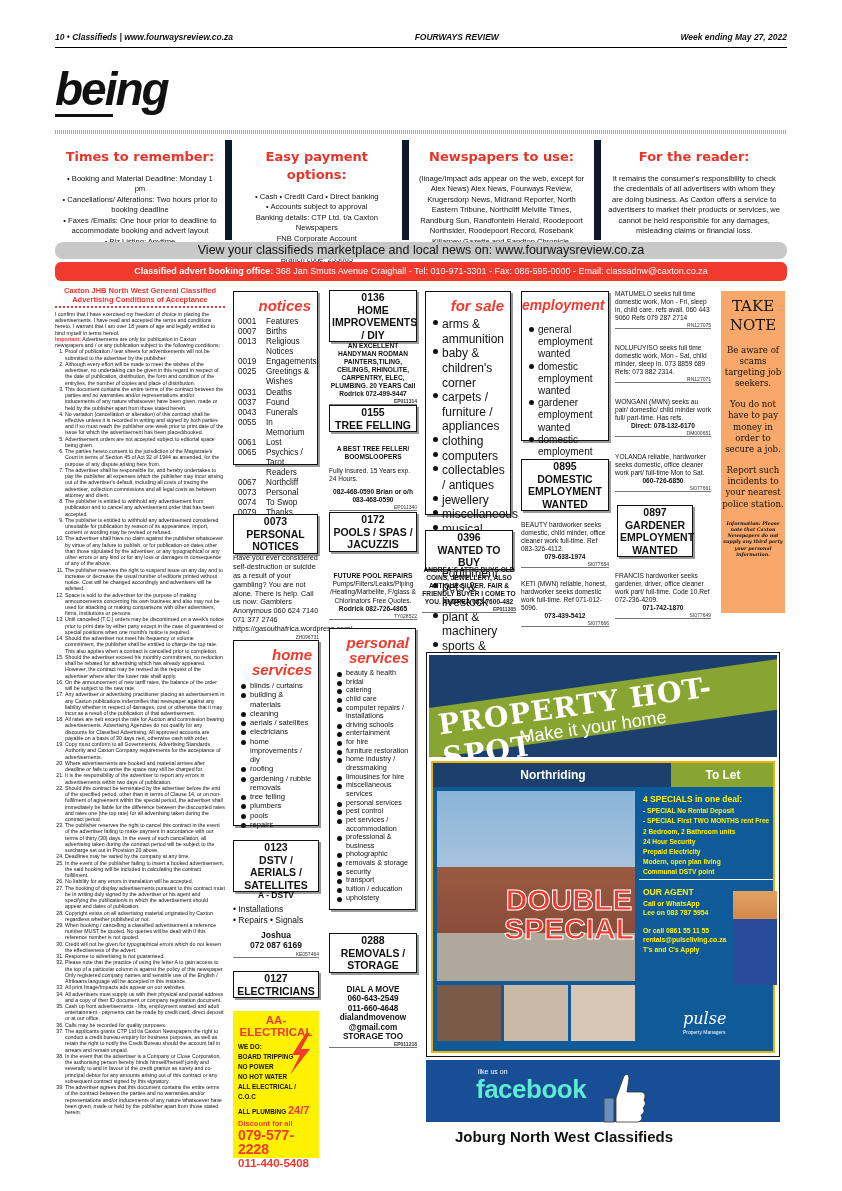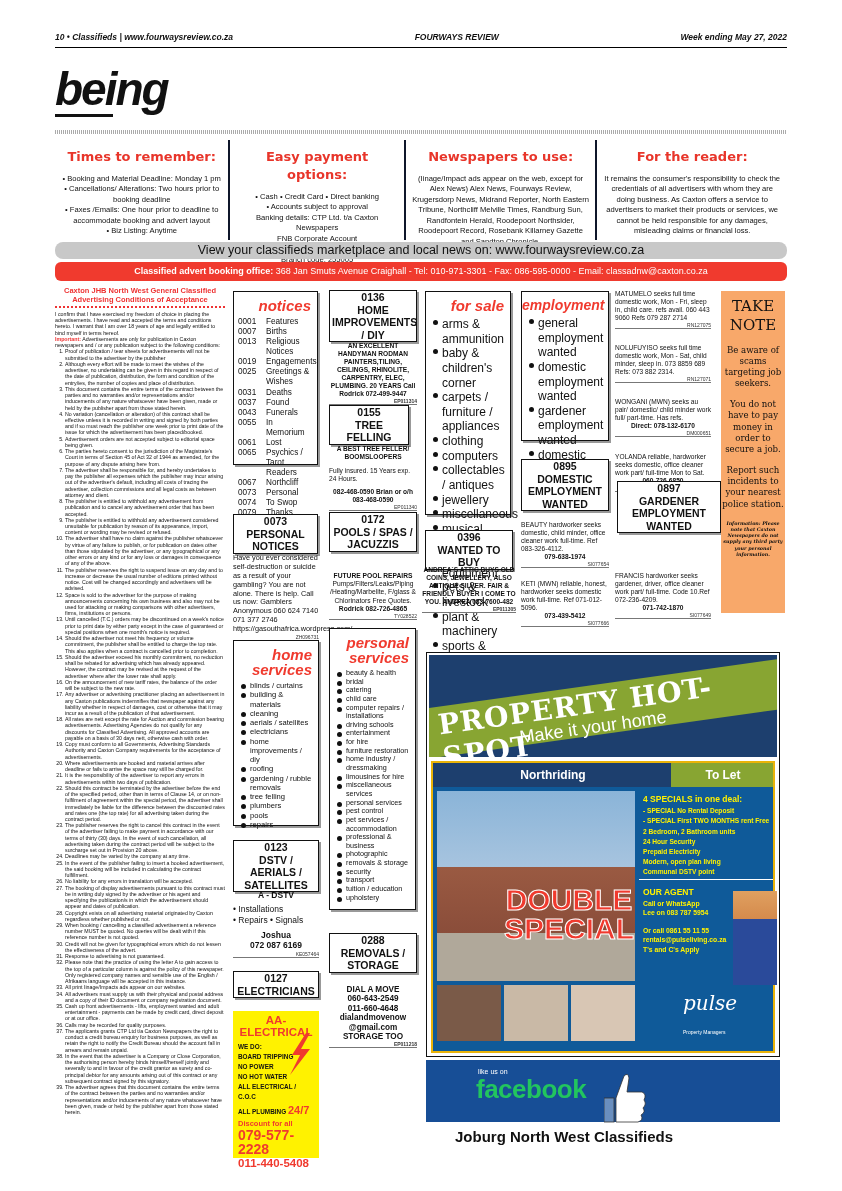--- a/index.html
+++ b/index.html
@@ -6,21 +6,21 @@
 body{width:842px;height:1191px;background:#fff;font-family:"Liberation Sans",sans-serif;color:#111;position:relative;overflow:hidden}
 .abs{position:absolute}
 .topbar{left:55px;top:32px;width:732px;height:16px;border-bottom:1.5px solid #000;font-size:8.5px;font-weight:bold;font-style:italic;display:flex;justify-content:space-between;align-items:flex-start}
 .masthead{left:55px;top:50px;width:732px;height:85px}
 .your{position:absolute;left:0;top:12px;font-size:46px;font-weight:900;font-style:italic;letter-spacing:-2px;color:#111}
 .your-line{position:absolute;left:0;top:64px;width:58px;height:3px;background:#111}
 .mp{position:absolute;left:72px;top:-10px;font-size:92px;font-weight:900;color:#f03a2e;letter-spacing:-3px;line-height:1}
 .dots{position:absolute;left:0;top:80px;width:732px;height:4px;background:repeating-linear-gradient(90deg,#aaa 0 1px,#fff 1px 2px)}
 .info{top:140px;left:55px;width:732px;height:100px;display:flex}
 .info .col{flex:1;text-align:center;padding:0 6px;font-size:7.6px;line-height:1.38;position:relative}
-.info .col + .col{border-left:2px solid #0f172a}
+.info .col + .col{border-left:7px solid #0f172a}
 .info h3{font-family:"DejaVu Sans",sans-serif;color:#e8352a;font-size:13px;font-weight:900;margin:8px 0 8px}
 .webbar{left:55px;top:242px;width:732px;height:17px;background:#c8c8c8;border-radius:8px;font-size:12.5px;text-align:center;line-height:17px}
 .redbar{left:55px;top:262px;width:732px;height:19px;background:#f03a2e;border-radius:6px;color:#fff;font-size:9px;text-align:center;line-height:19px}
 .redbar b{font-weight:bold}
 .terms{left:55px;top:286px;width:170px;height:890px;font-size:5.25px;line-height:1.19;overflow:hidden}
 .terms h4{color:#e33;font-size:7.5px;text-align:center;line-height:1.2;border-bottom:2px dotted #e33;padding-bottom:2px;margin-bottom:3px}
 .terms .imp{color:#e33;font-weight:bold}
 .terms ol{padding-left:10px}
 .box{border:1.5px solid #111;box-shadow:2px 2px 0 #999;background:#fff}
 .cat{position:absolute;border:1.5px solid #111;text-align:center;font-family:"Liberation Sans Narrow","Liberation Sans",sans-serif;font-weight:bold;font-size:10.5px;line-height:1.2;padding:0 2px;transform-origin:left}
@@ -279,21 +279,21 @@
 
 <div class="cat box" style="left:329px;top:290px;width:88px">
   <span>0136</span>
   <span>HOME</span>
   <span>IMPROVEMENTS / DIY</span>
 </div>
 <div class="ad c" style="left:329px;top:342px;width:88px;font-size:6.6px">
   <div>AN EXCELLENT HANDYMAN RODMAN PAINTERS,TILING, CEILINGS, RHINOLITE, CARPENTRY, ELEC, PLUMBING. 20 YEARS Call Rodrick 072-499-9447</div>
   <div class="ref">EP011314</div>
 </div>
-<div class="cat box" style="left:329px;top:405px;width:80px">
+<div class="cat box" style="left:329px;top:405px;width:88px">
   <span>0155</span>
   <span>TREE FELLING</span>
 </div>
 <div class="ad" style="left:329px;top:445px;width:88px;font-size:6.6px">
   <div style="text-align:center;font-weight:bold">A BEST TREE FELLER/ BOOMSLOOPERS</div>
   <div style="margin-top:6px">Fully insured. 15 Years exp. 24 Hours.</div>
   <div style="text-align:center;font-weight:bold;margin-top:5px">082-468-0590 Brian or o/h 083-468-0590</div>
   <div class="ref">EP011340</div>
 </div>
 <div class="cat box" style="left:329px;top:512px;width:88px">
@@ -375,21 +375,21 @@
   <span>0396</span>
   <span>WANTED TO BUY</span>
 </div>
 <div class="ad c" style="left:422px;top:566px;width:94px;font-size:6.6px">
   <div>ANDREA`S ATTIC BUYS OLD COINS, JEWELLERY, ALSO ANTIQUE SILVER. FAIR &amp; FRIENDLY BUYER I COME TO YOU. ANDREA 083-7600-482</div>
   <div class="ref">EP011305</div>
 </div>
 
 <div class="abs box" style="left:521px;top:291px;width:88px;height:150px">
   <div class="sect-title" style="margin-top:6px;font-size:14px">employment</div>
-  <ul class="bul" id="emp-list" style="font-size:12px;margin-top:0">
+  <ul class="bul" id="emp-list" style="font-size:10px;margin-top:8px">
       <li>general employment wanted</li>
       <li>domestic employment wanted</li>
       <li>gardener employment wanted</li>
       <li>domestic employment available</li>
     </ul>
 </div>
 <div class="cat box" style="left:521px;top:459px;width:88px">
   <span>0895</span>
   <span>DOMESTIC</span>
   <span>EMPLOYMENT</span>
@@ -417,21 +417,21 @@
 <div class="ad" style="left:615px;top:398px;width:96px;font-size:6.6px">
   <div>WONGANI (MWN) seeks au pair/ domestic/ child minder work full/ part-time. Has refs.</div>
   <div style="text-align:center;font-weight:bold">Direct: 078-132-6170</div>
   <div class="ref">DM000651</div>
 </div>
 <div class="ad" style="left:615px;top:453px;width:96px;font-size:6.6px">
   <div>YOLANDA reliable, hardworker seeks domestic, office cleaner work part/ full-time Mon to Sat.</div>
   <div style="text-align:center;font-weight:bold">060-726-6850</div>
   <div class="ref">SI077661</div>
 </div>
-<div class="cat box" style="left:617px;top:481px;width:104px">
+<div class="cat box" style="left:617px;top:505px;width:76px">
   <span>0897</span>
   <span>GARDENER</span>
   <span>EMPLOYMENT</span>
   <span>WANTED</span>
 </div>
 <div class="ad" style="left:615px;top:572px;width:96px;font-size:6.6px">
   <div>FRANCIS hardworker seeks gardener, driver, office cleaner work part/ full-time. Code 10.Ref 072-236-4209.</div>
   <div style="text-align:center;font-weight:bold">071-742-1870</div>
   <div class="ref">SI077649</div>
 </div>
@@ -479,26 +479,26 @@
     <div style="position:absolute;left:210px;top:124px;width:90px;color:#fff200;font-weight:bold;font-size:6.8px;line-height:1.4">
       <div style="font-size:8.5px">OUR AGENT</div>
       <div>Call or WhatsApp</div>
       <div>Lee on 083 787 5954</div>
       <div style="height:8px"></div>
       <div>Or call 0861 55 11 55</div>
       <div>rentals@pulseliving.co.za</div>
       <div>T's and C's Apply</div>
     </div>
     <div style="position:absolute;left:300px;top:128px;width:44px;height:94px;background:linear-gradient(180deg,#e0a060 0,#d48a4c 30%,#2a4a9a 30%)"></div>
-    <div style="position:absolute;left:250px;top:228px;color:#fff;font-style:italic;font-family:'DejaVu Serif',serif;font-size:20px">pulse</div>
+    <div style="position:absolute;left:250px;top:246px;color:#fff;font-style:italic;font-family:'DejaVu Serif',serif;font-size:16px">pulse</div>
     <div style="position:absolute;left:250px;top:266px;color:#fff;font-size:5px">Property Managers</div>
   </div>
 </div>
 
 <div class="abs fb">
   <div style="position:absolute;left:52px;top:8px;color:#fff;font-size:7px">like us on</div>
-  <div style="position:absolute;left:50px;top:14px;color:#22c55e;font-weight:bold;font-size:26px;letter-spacing:-0.5px">facebook</div>
+  <div style="position:absolute;left:50px;top:14px;color:#5eead4;font-weight:bold;font-size:26px;letter-spacing:-0.5px">facebook</div>
   <svg style="position:absolute;left:178px;top:12px" width="44" height="52" viewBox="0 0 44 52">
     <rect x="0" y="26" width="10" height="24" fill="#6a8fbf" stroke="#333" stroke-width="0.8"></rect>
     <path d="M12 26 L20 4 Q24 0 25 6 L23 20 L38 20 Q43 22 40 28 Q43 32 39 36 Q42 40 37 43 Q40 48 34 50 L12 50 Z" fill="#fff" stroke="#333" stroke-width="0.8"></path>
   </svg>
 </div>
 <div class="abs" style="left:455px;top:1128px;font-weight:bold;font-size:15px;font-family:'Liberation Sans',sans-serif">Joburg North West Classifieds</div>
 
 </body></html>

